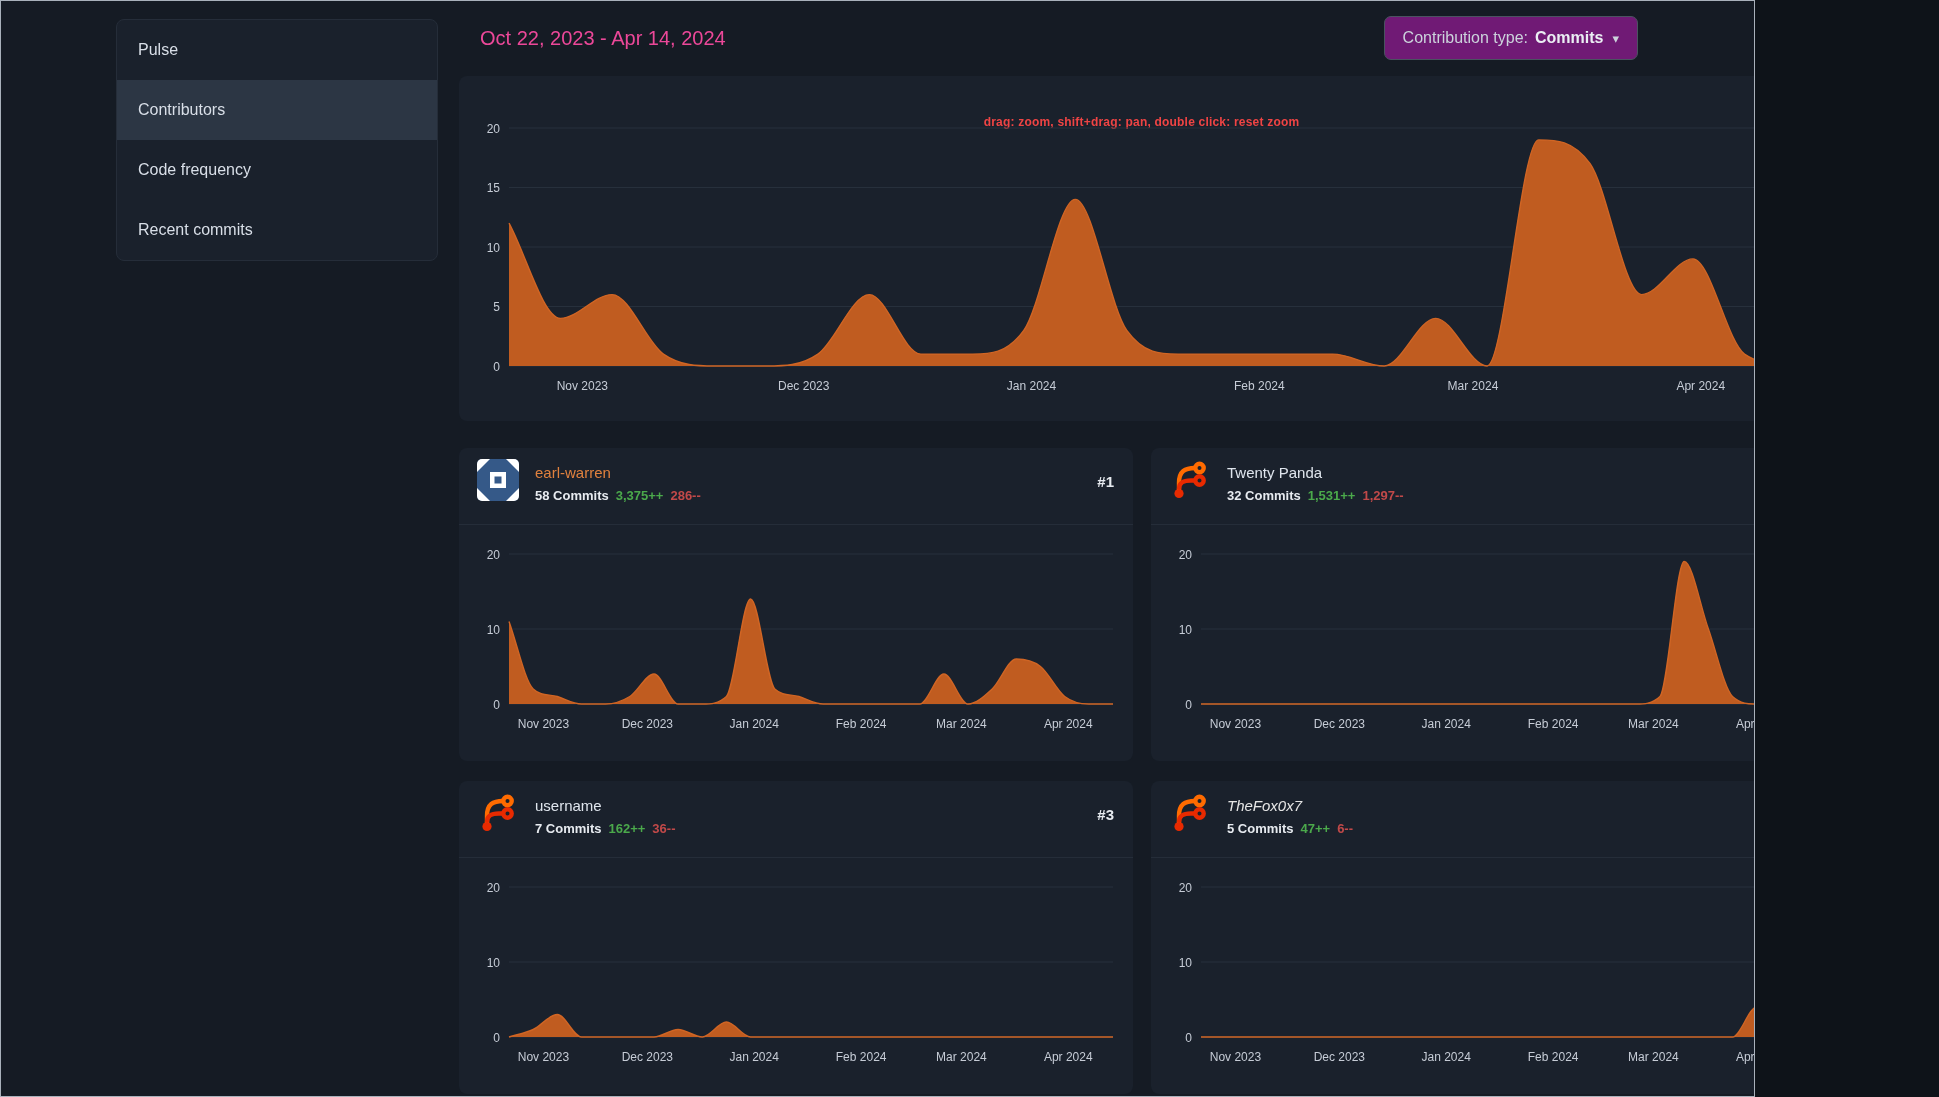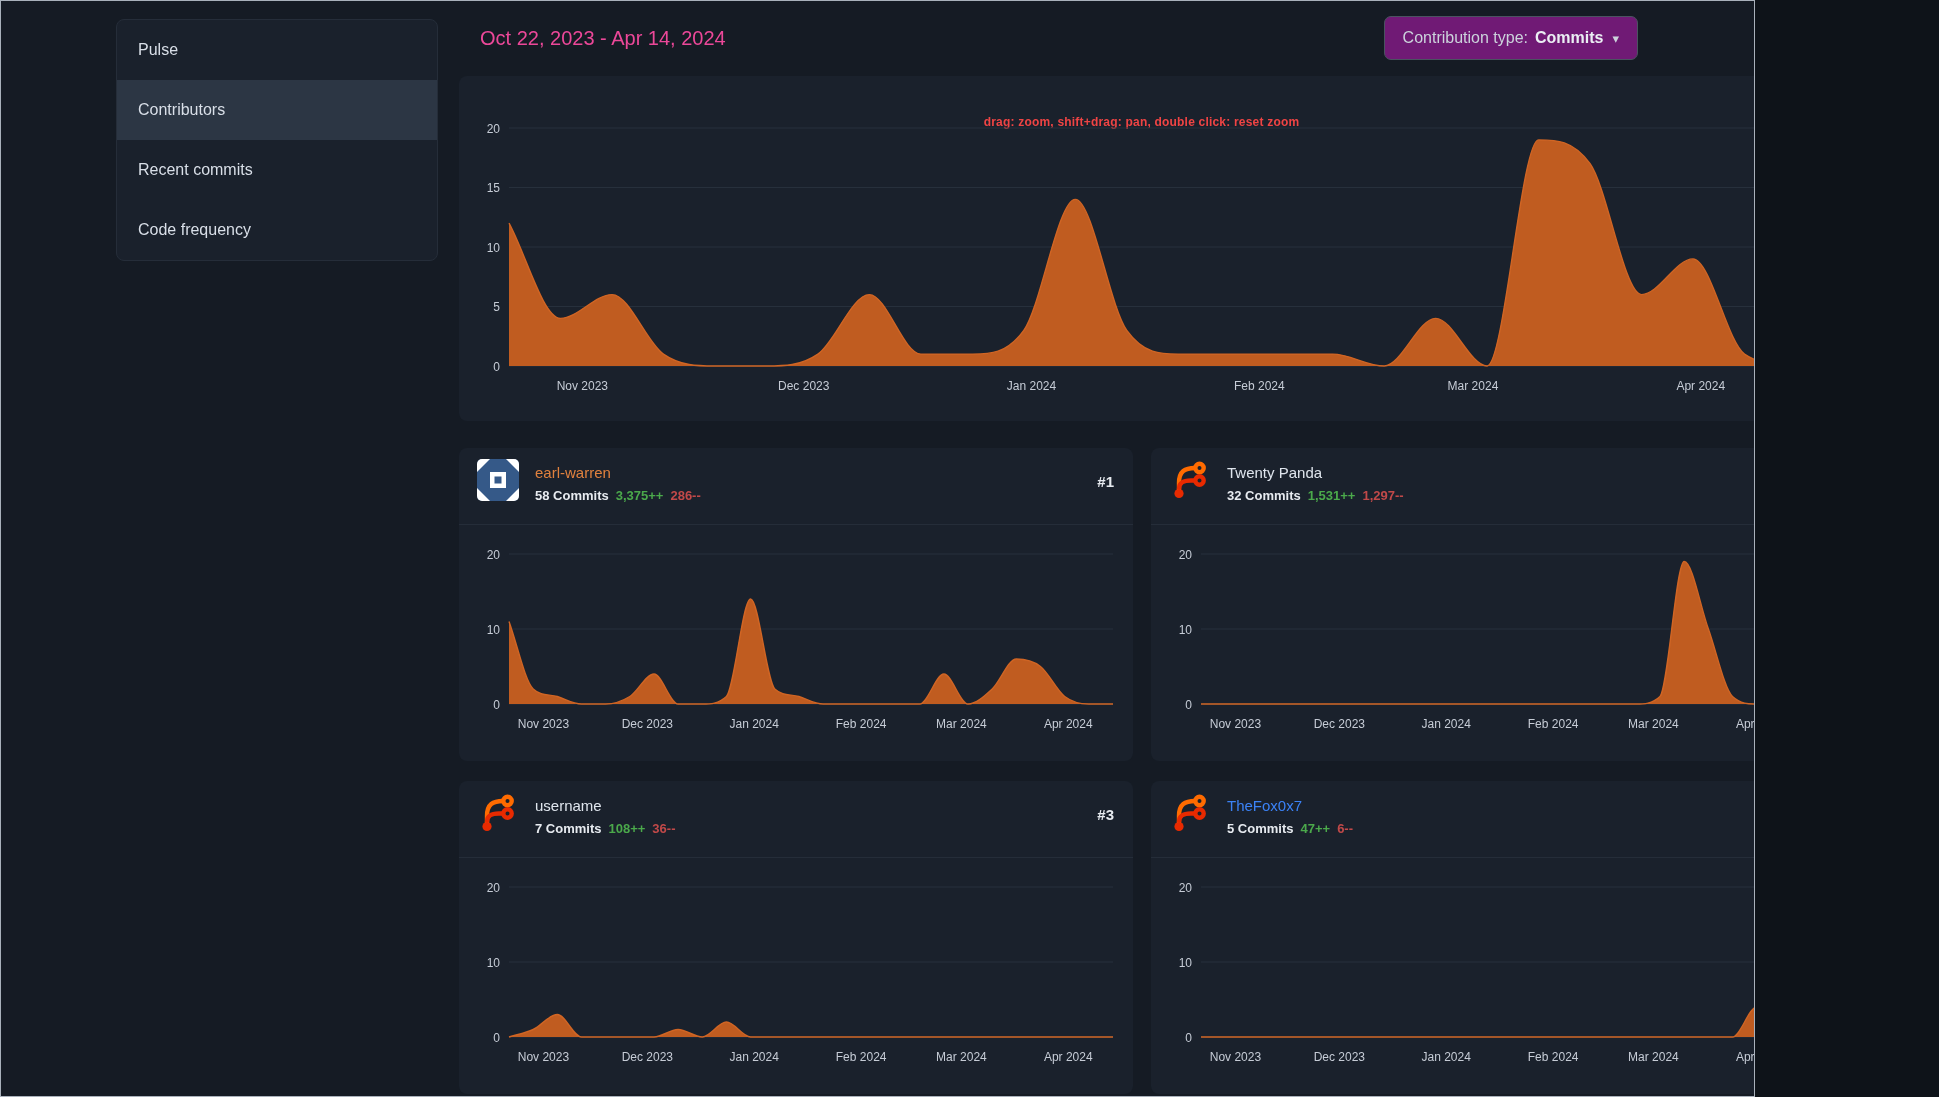--- a/index.html
+++ b/index.html
@@ -65,22 +65,22 @@
     <circle cx="30.5" cy="21.5" r="4.2" fill="none" stroke="#e82a00" stroke-width="4.4"></circle>
     <circle cx="10" cy="34.5" r="4.6" fill="#e82a00"></circle>
   </symbol>
 </svg>
 
 <div id="app">
 
   <nav class="menu">
     <div class="menu-item">Pulse</div>
     <div class="menu-item active">Contributors</div>
+    <div class="menu-item">Code frequency</div>
     <div class="menu-item">Recent commits</div>
-    <div class="menu-item">Code frequency</div>
   </nav>
 
   <h2 class="date-title">Oct 22, 2023 - Apr 14, 2024</h2>
 
   <button class="type-button">
     <span class="tb-label">Contribution type:</span>
     <span class="tb-value">Commits</span>
     <span class="caret">▾</span>
   </button>
 
@@ -180,21 +180,21 @@
 
   <section class="card" style="left:458px; top:780px;">
     <span class="avatar">
       <svg viewBox="0 0 42 42" width="42" height="42">
           <use href="#fglogo"></use>
         </svg>
     </span>
     <a class="c-name" style="color: rgb(223, 229, 237);">username</a>
     <div class="c-stats">
       <span class="commits">7 Commits</span>
-      <span class="adds">108++</span>
+      <span class="adds">162++</span>
       <span class="dels">36--</span>
     </div>
     <span class="rank">#3</span>
     <div class="card-divider"></div>
     <svg class="chart" width="674" height="237">
         <line x1="50" y1="180" x2="654" y2="180" stroke="#27303c" stroke-width="1"></line>
         <text x="41" y="184.5" text-anchor="end" fill="#c6ccd6" font-size="12">0</text>
         <line x1="50" y1="105" x2="654" y2="105" stroke="#27303c" stroke-width="1"></line>
         <text x="41" y="109.5" text-anchor="end" fill="#c6ccd6" font-size="12">10</text>
         <line x1="50" y1="30" x2="654" y2="30" stroke="#27303c" stroke-width="1"></line>
@@ -209,21 +209,21 @@
         <path d="M 50.0 180.0 C 58.1 177.5, 66.1 176.3, 74.2 172.5 C 82.2 168.8, 90.3 157.5, 98.3 157.5 C 106.4 157.5, 114.4 180.0, 122.5 180.0 C 130.5 180.0, 138.6 180.0, 146.6 180.0 C 154.7 180.0, 162.7 180.0, 170.8 180.0 C 178.9 180.0, 186.9 180.0, 195.0 180.0 C 203.0 180.0, 211.1 172.5, 219.1 172.5 C 227.2 172.5, 235.2 180.0, 243.3 180.0 C 251.3 180.0, 259.4 165.0, 267.4 165.0 C 275.5 165.0, 283.5 180.0, 291.6 180.0 C 299.7 180.0, 307.7 180.0, 315.8 180.0 C 323.8 180.0, 331.9 180.0, 339.9 180.0 C 348.0 180.0, 356.0 180.0, 364.1 180.0 C 372.1 180.0, 380.2 180.0, 388.2 180.0 C 396.3 180.0, 404.3 180.0, 412.4 180.0 C 420.5 180.0, 428.5 180.0, 436.6 180.0 C 444.6 180.0, 452.7 180.0, 460.7 180.0 C 468.8 180.0, 476.8 180.0, 484.9 180.0 C 492.9 180.0, 501.0 180.0, 509.0 180.0 C 517.1 180.0, 525.1 180.0, 533.2 180.0 C 541.3 180.0, 549.3 180.0, 557.4 180.0 C 565.4 180.0, 573.5 180.0, 581.5 180.0 C 589.6 180.0, 597.6 180.0, 605.7 180.0 C 613.7 180.0, 621.8 180.0, 629.8 180.0 C 637.9 180.0, 645.9 180.0, 654.0 180.0" fill="none" stroke="#d06524" stroke-width="1.4"></path>
       </svg>
   </section>
 
   <section class="card" style="left:1150px; top:780px;">
     <span class="avatar">
       <svg viewBox="0 0 42 42" width="42" height="42">
           <use href="#fglogo"></use>
         </svg>
     </span>
-    <a class="c-name" style="color: #3b82f6;">TheFox0x7</a>
+    <a class="c-name" style="color: #e5e5e5; font-style: italic;">TheFox0x7</a>
     <div class="c-stats">
       <span class="commits">5 Commits</span>
       <span class="adds">47++</span>
       <span class="dels">6--</span>
     </div>
     <span class="rank">#4</span>
     <div class="card-divider"></div>
     <svg class="chart" width="674" height="237">
         <line x1="50" y1="180" x2="654" y2="180" stroke="#27303c" stroke-width="1"></line>
         <text x="41" y="184.5" text-anchor="end" fill="#c6ccd6" font-size="12">0</text>

